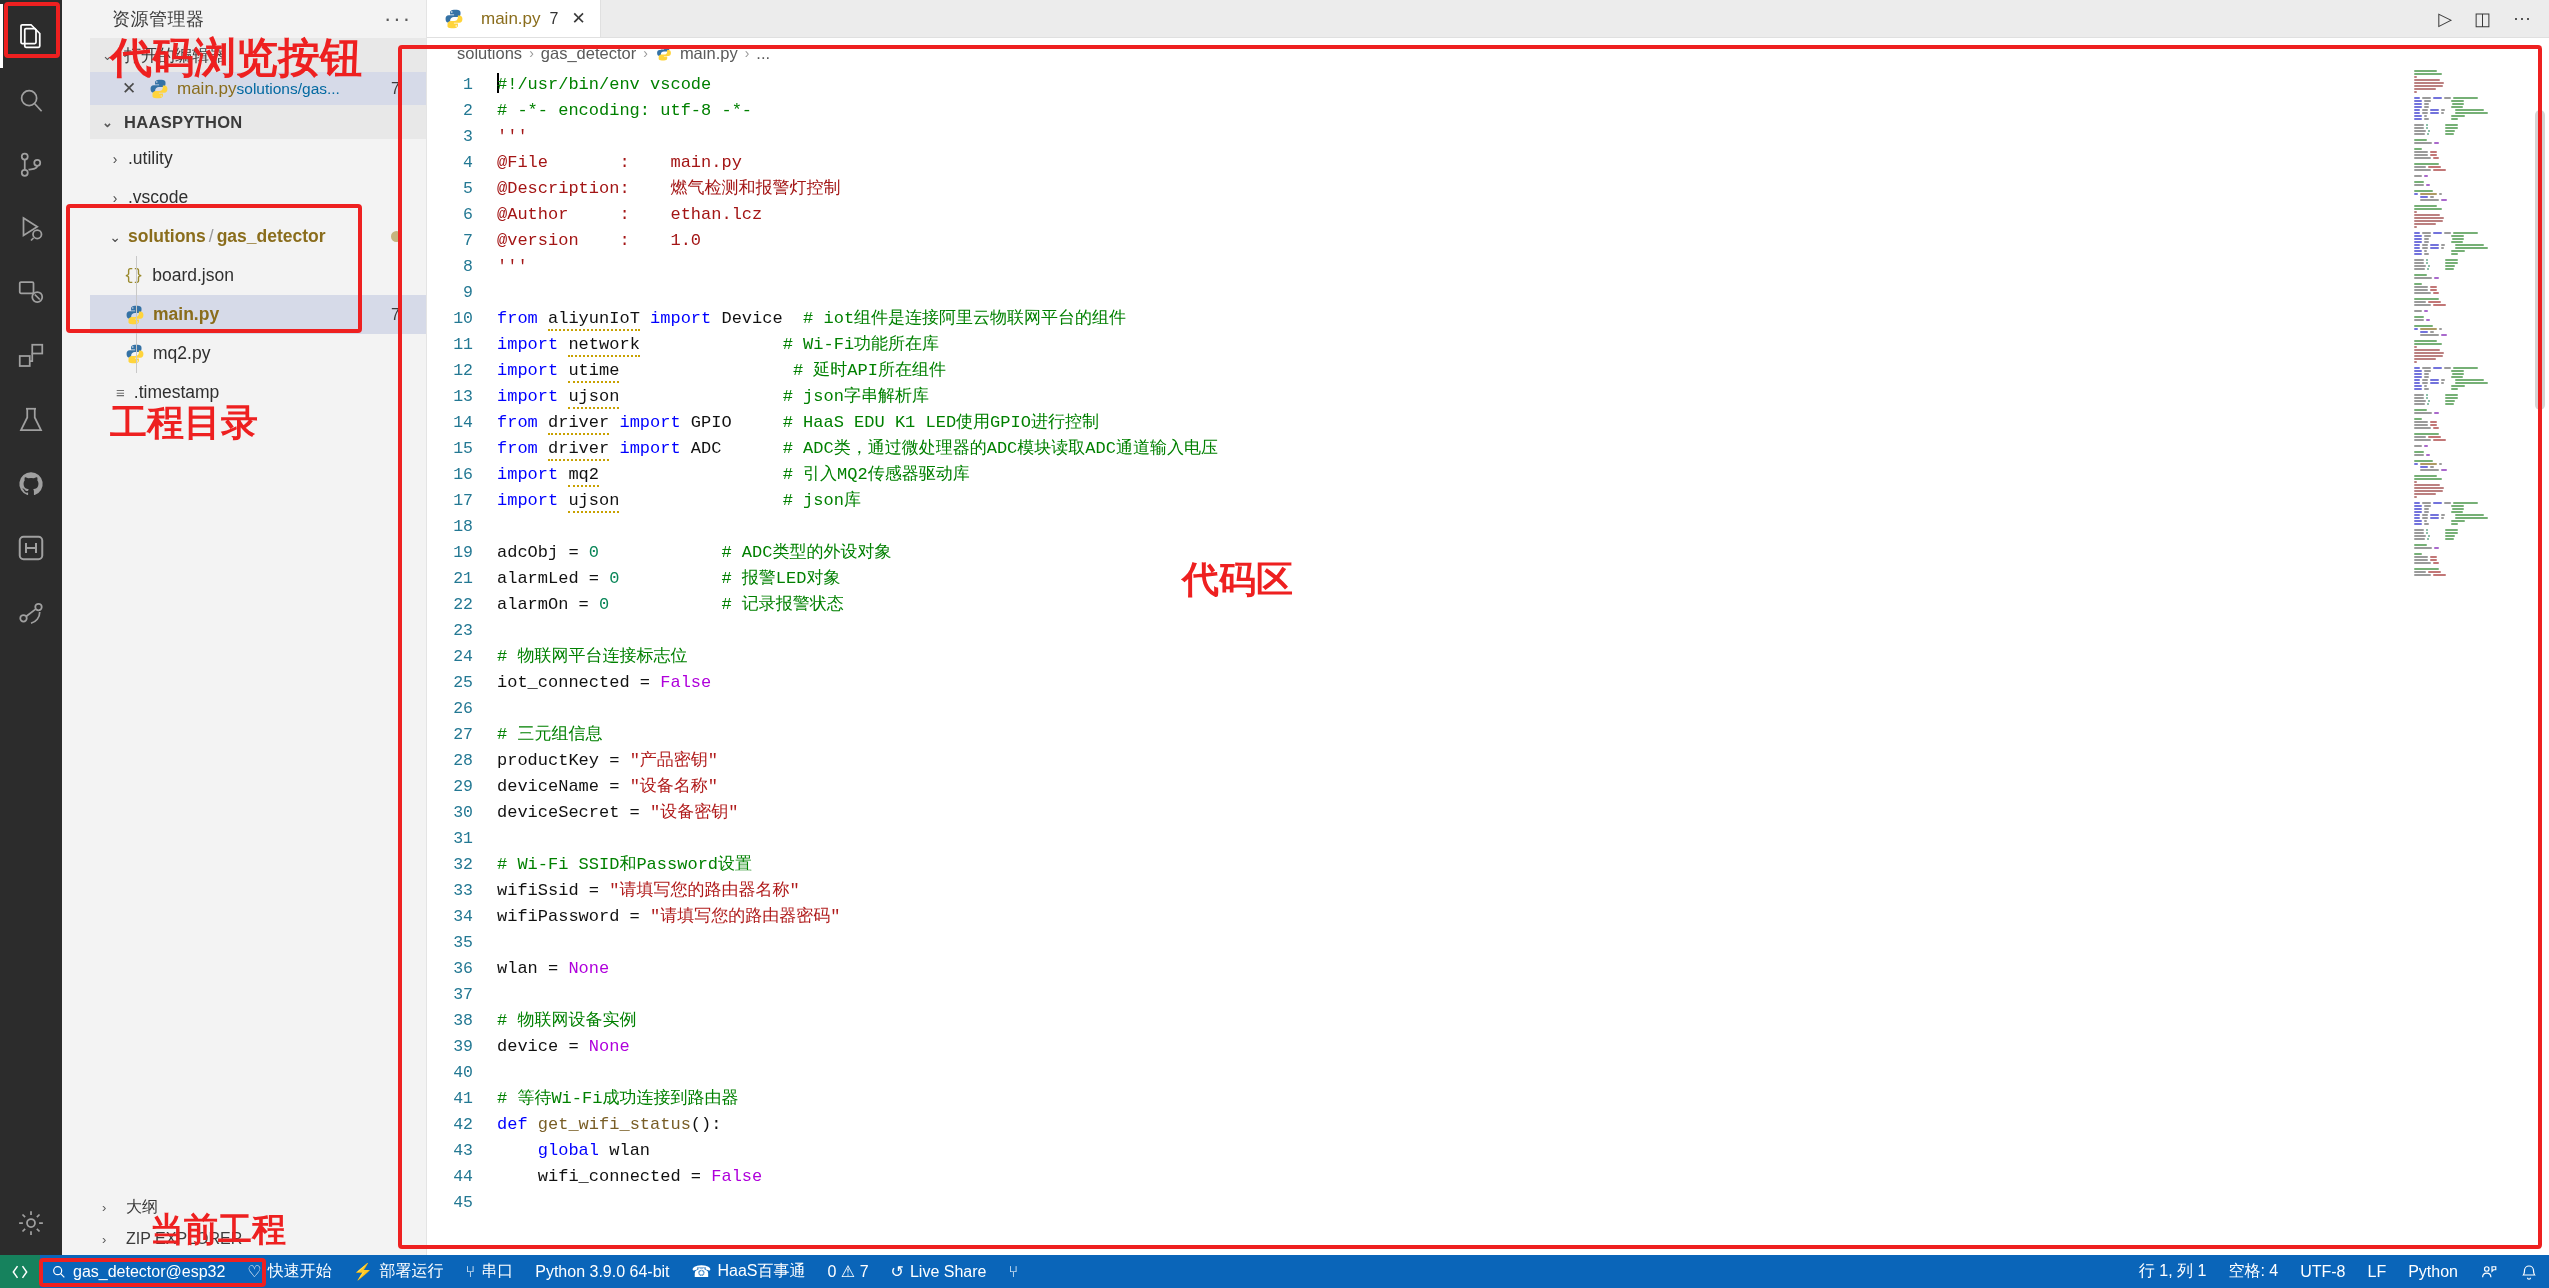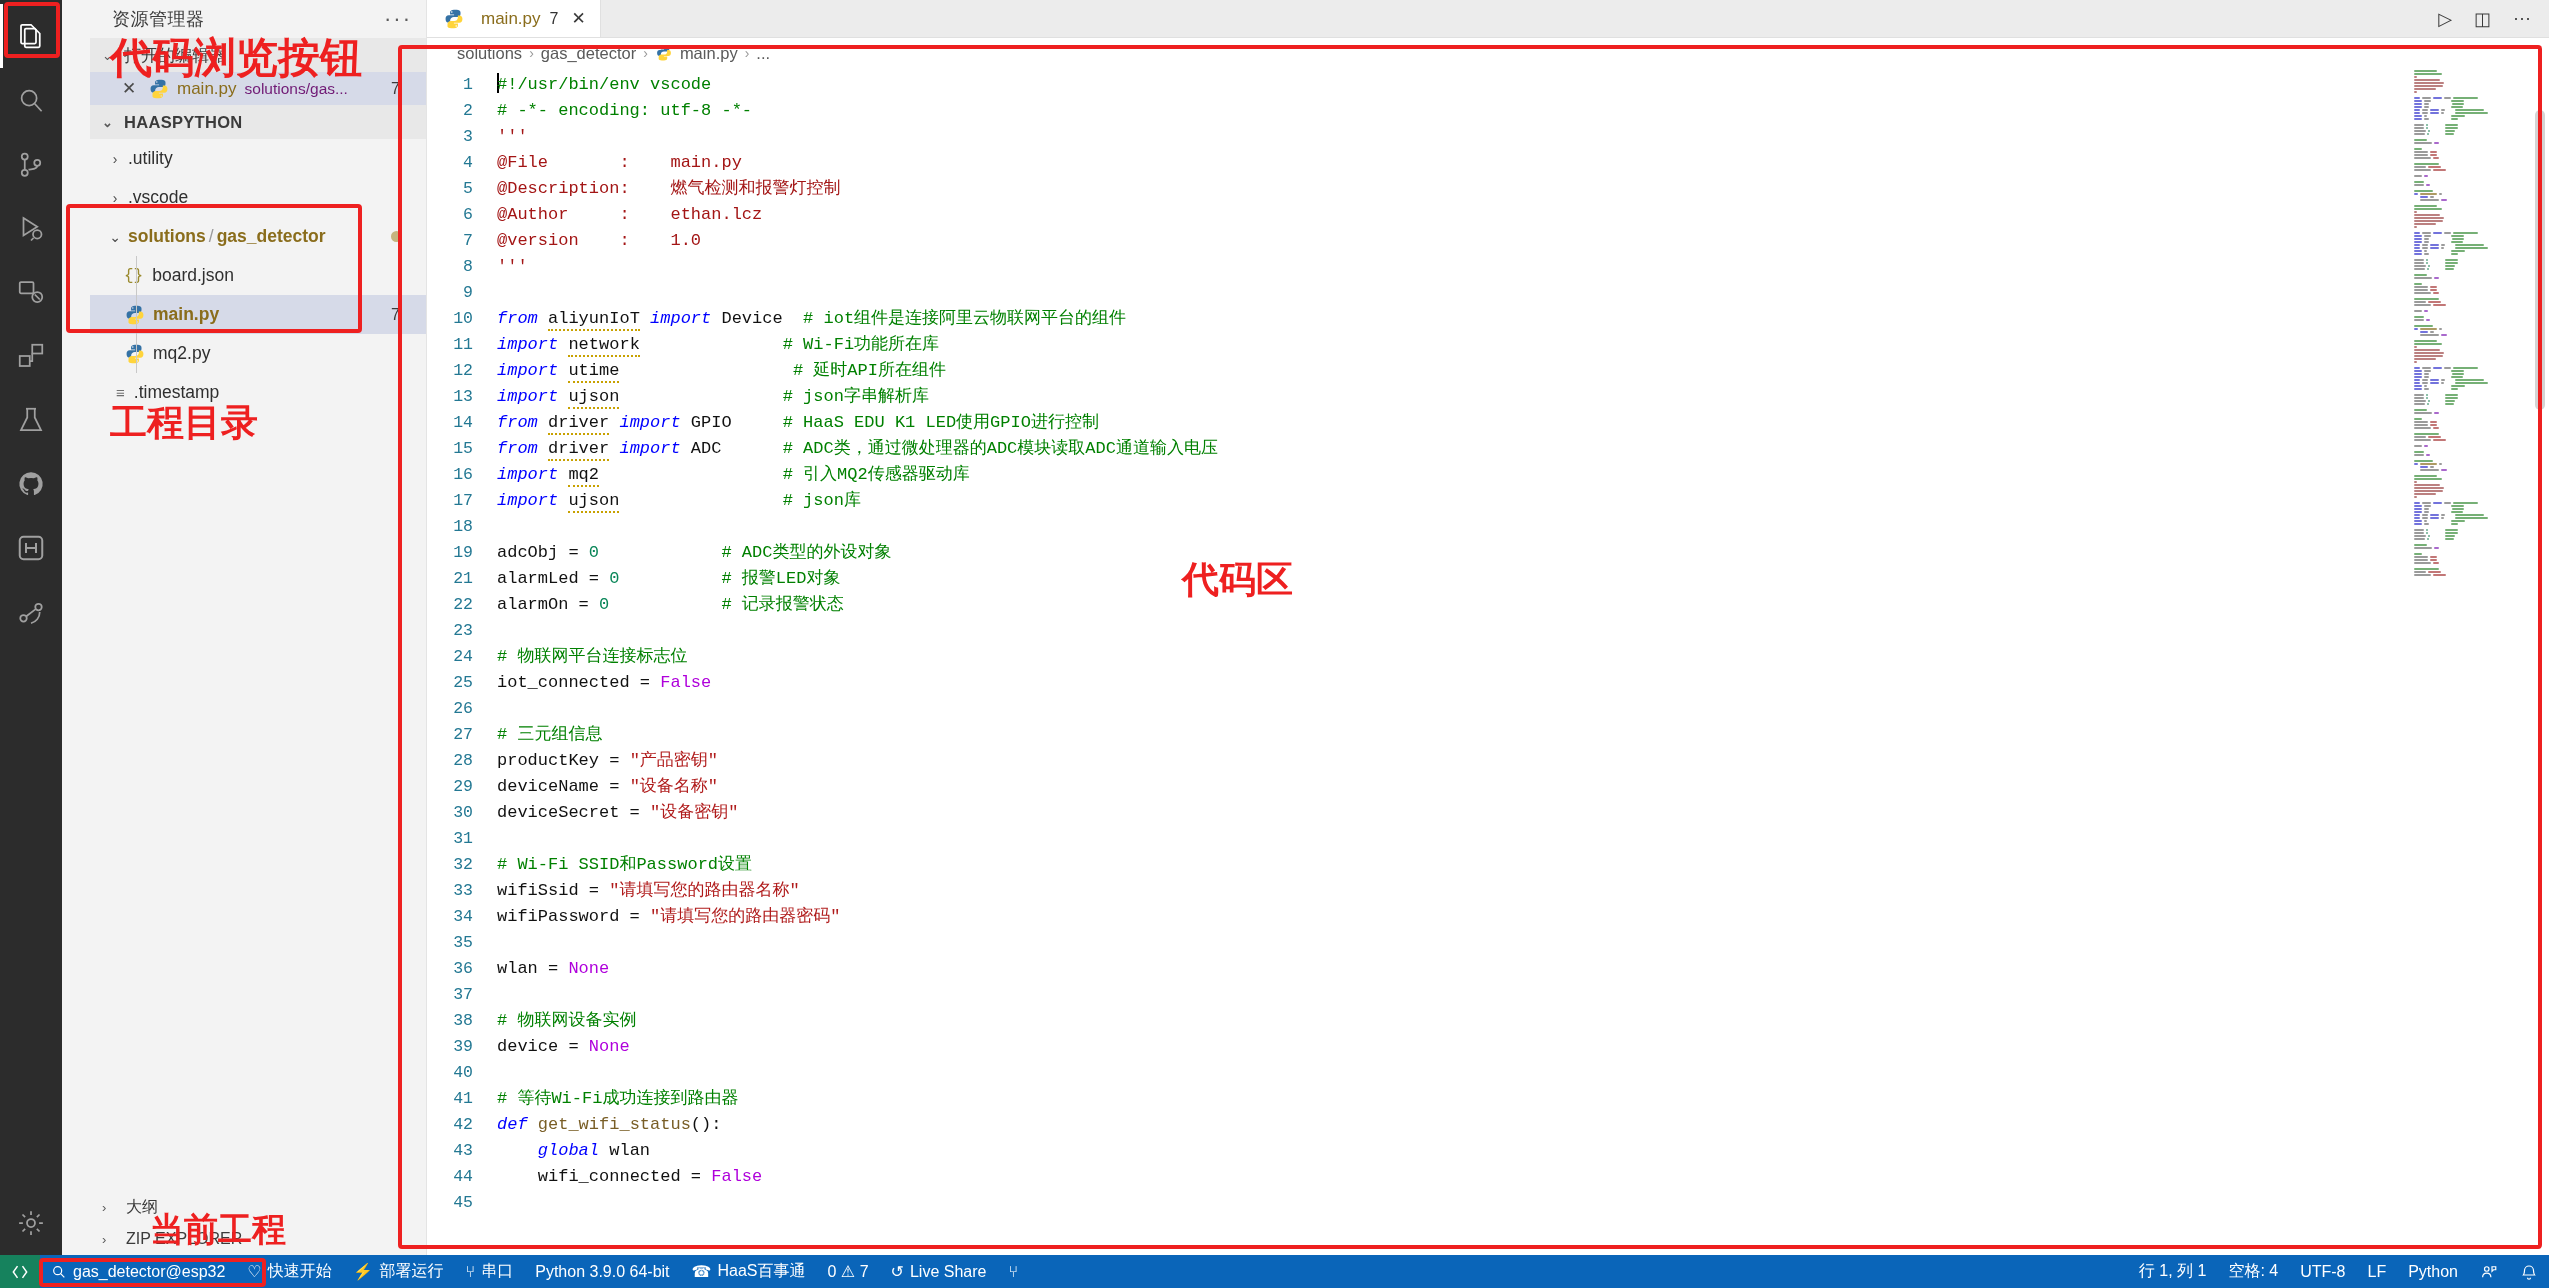--- a/index.html
+++ b/index.html
@@ -67,21 +67,21 @@
 
   .open-editor-row {
     height: 33px; display: flex; align-items: center;
     background: #d6dae8;
     padding-left: 32px;
     font-size: 17px; color: #2b2b2b;
   }
   .oe-x { width: 26px; color: #4a4a4a; font-size: 17px; }
   .pyicon { width: 22px; height: 22px; flex: none; margin-right: 7px; }
   .oe-name { color: #8a6d1c; }
-  .oe-path { color: #701a75; font-size: 15.5px; margin-left: 8px; }
+  .oe-path { color: #0369a1; font-size: 15.5px; }
   .oe-badge { margin-left: auto; margin-right: 26px; font-size: 16px; color: #3b3b3b; }
 
   .tree { padding-top: 0px; }
   .tree-row {
     height: 39px; display: flex; align-items: center;
     font-size: 17.5px; color: #2f2f2f;
     padding-left: 12px;
     position: relative;
   }
   .tree-row.selected { background: #d6dae8; }
@@ -146,21 +146,21 @@
     font-size: 17px;
     line-height: 26px;
   }
   .code-scroll { position: absolute; inset: 0; padding-top: 4px; }
   .cline { display: flex; height: 26px; white-space: pre; }
   .gutter {
     width: 62px; flex: none; text-align: right; padding-right: 16px;
     color: #237893; font-size: 16.5px;
   }
   .ctext { flex: 1; padding-left: 8px; }
-  .k-kw   { color: #0000ff; font-style: italic; }
+  .k-kw   { color: #0000ff; }
   .k-kw2  { color: #af00db; }
   .k-str  { color: #b01b1b; }
   .k-com  { color: #008000; }
   .k-doc  { color: #a31515; }
   .k-id   { color: #111111; }
   .k-num  { color: #098658; }
   .k-fn   { color: #795e26; }
   .squig { border-bottom: 2px dotted #c8a100; padding-bottom: 1px; }
 
   .cursor {

